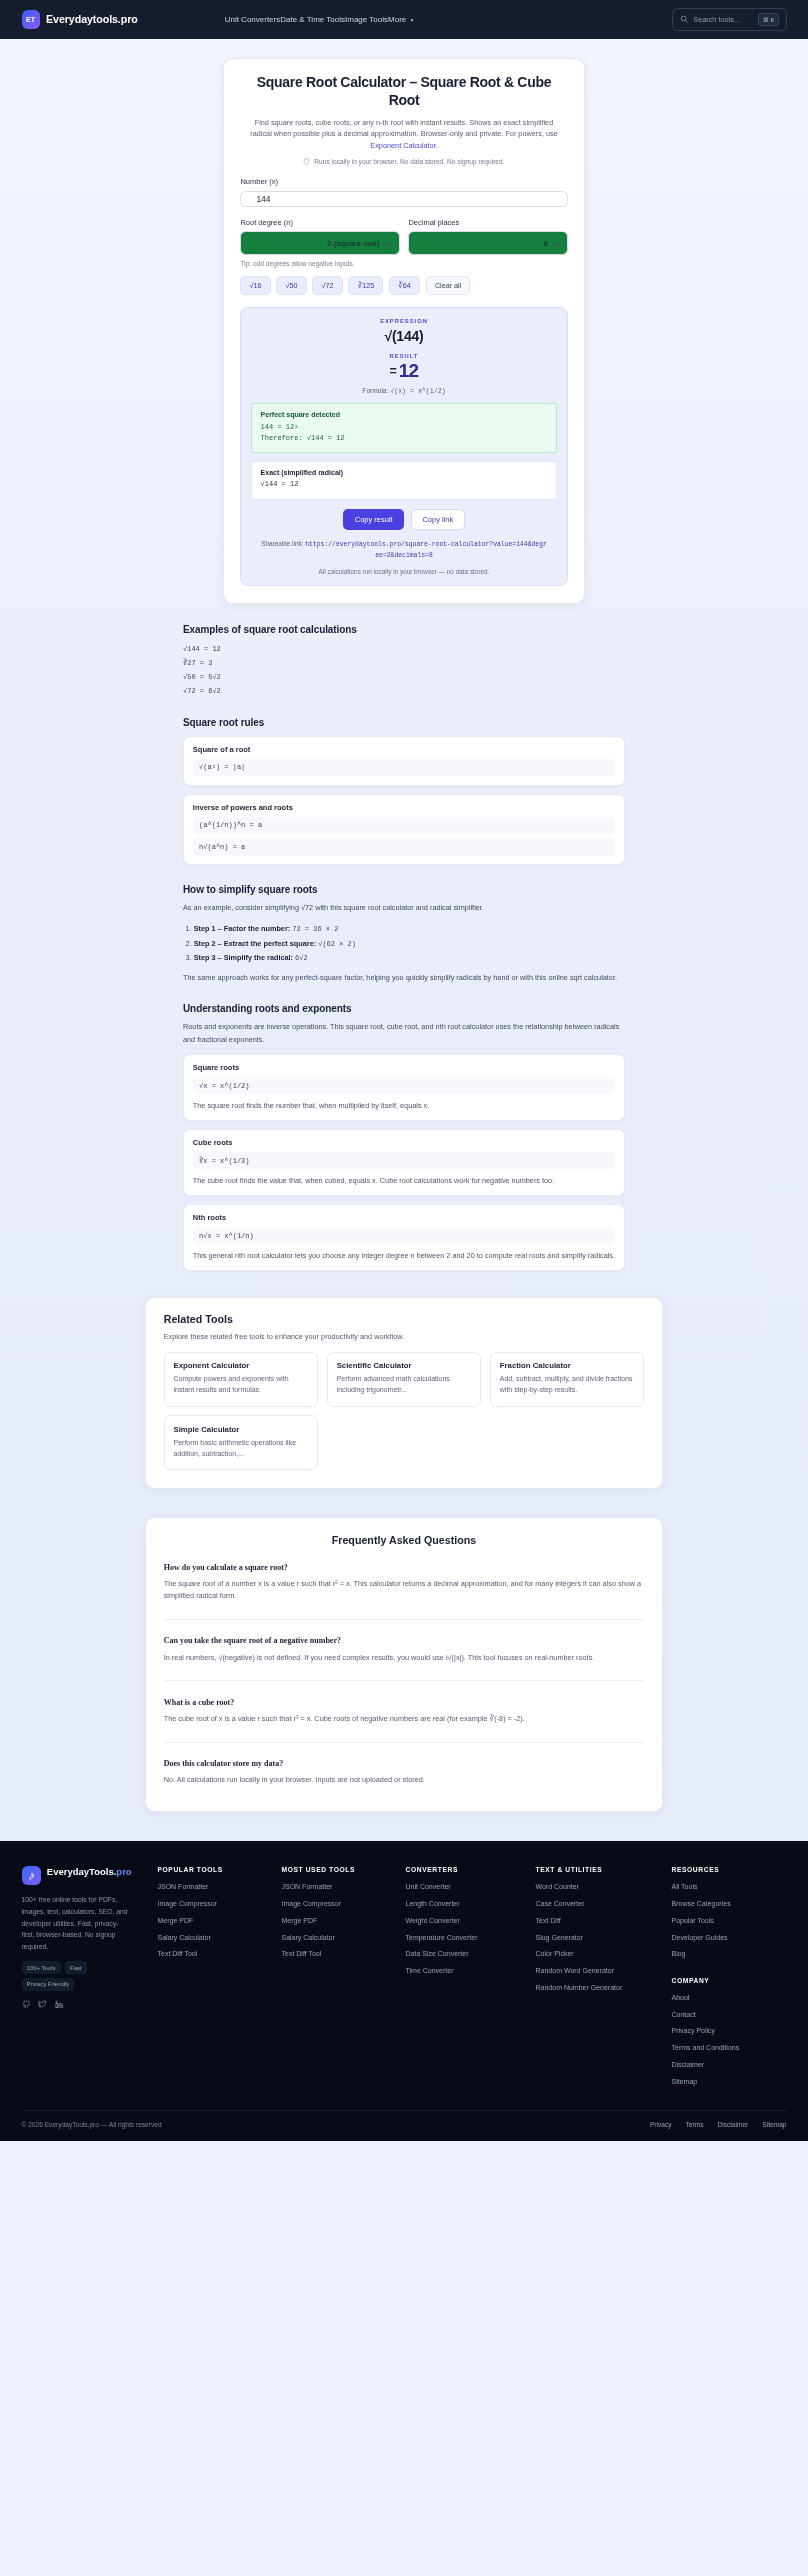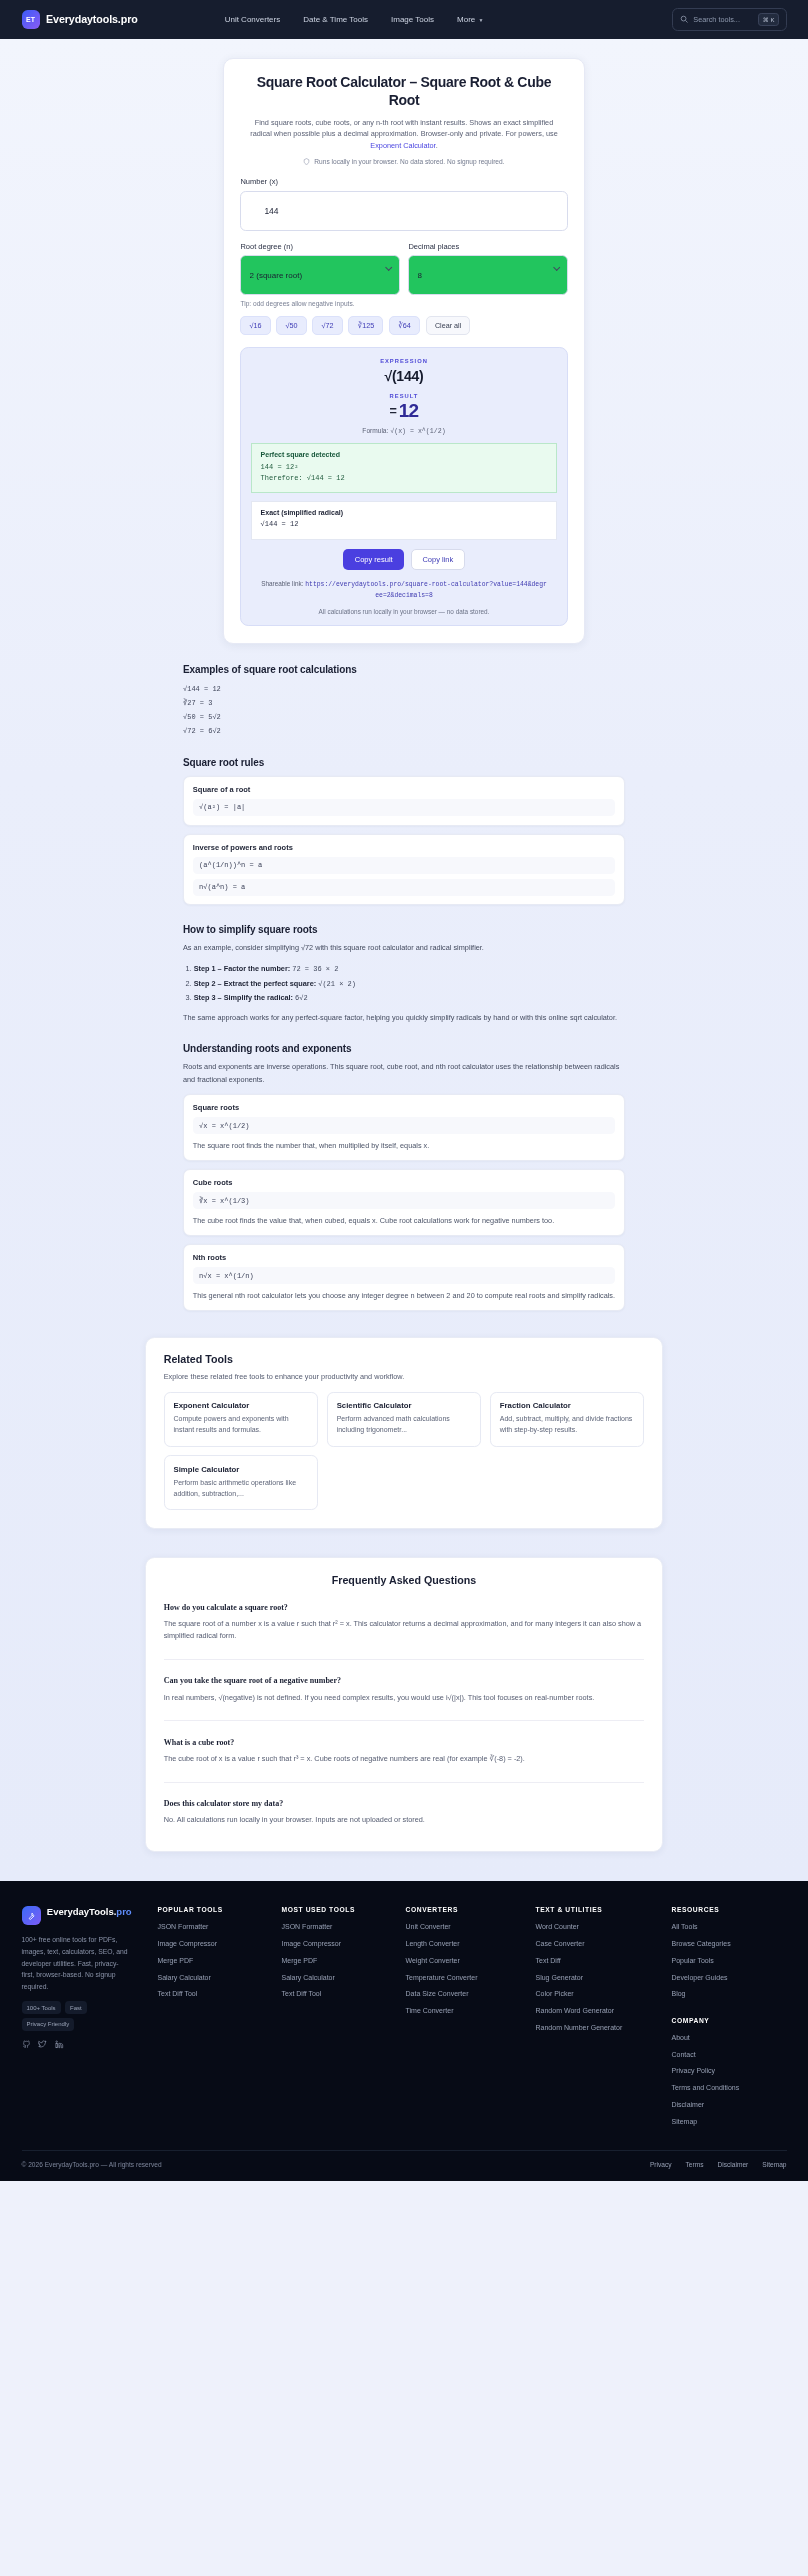--- a/index.html
+++ b/index.html
@@ -22,21 +22,21 @@
   }
   .brand { display: flex; align-items: center; gap: 6.3px; }
   .brand-logo {
     width: 18.3px; height: 18.3px; border-radius: 5.7px;
     background: linear-gradient(135deg, #3b5bf6 0%, #8b5cf6 100%);
     color: #fff; font-size: 7px; font-weight: bold;
     display: flex; align-items: center; justify-content: center;
     letter-spacing: 0.2px;
   }
   .brand-name { color: #fff; font-size: 10.7px; font-weight: bold; letter-spacing: -0.1px; }
-  .nav-links { display: flex; align-items: flex-end; gap: 23px; margin-left: 75px; padding-left: 12px; }
+  .nav-links { display: flex; align-items: flex-end; margin-left: 75px; padding-left: 12px; }
   .nav-link {
     color: #cdd4e2; font-size: 8px; text-decoration: none; white-space: nowrap;
     display: flex; align-items: center; gap: 3.2px;
   }
   .caret { font-size: 5px; opacity: .85; }
   .nav-search {
     margin-left: auto;
     display: flex; align-items: center; gap: 5px;
     border: 0.6px solid #333c52; border-radius: 5.7px;
     padding: 4.4px 6.3px 4.4px 7.6px; min-width: 115px;
@@ -73,32 +73,33 @@
   .calc-sub a { color: #4b46e0; text-decoration: none; }
   .privacy-line {
     display: flex; align-items: center; justify-content: center; gap: 3.8px;
     font-size: 6.6px; color: #737a8e; margin-top: 6.3px;
   }
   .shield { width: 7px; height: 7px; }
 
   .field-label { font-size: 7.5px; color: #2a3044; margin-bottom: 4.4px; display: block; }
   .field-group { margin-top: 12px; }
   .text-input {
-    width: 100%; height: 40px; border: 0.6px solid #d8dced; border-radius: 5.7px;
-    padding: 0 23px; font-size: 8.5px; color: #1b2033; background: #fff;
+    width: 100%; height: 16px; border: 0.6px solid #d8dced; border-radius: 5.7px;
+    padding: 0 15px; font-size: 8.5px; color: #1b2033; background: #fff;
     font-family: "Liberation Sans", sans-serif;
   }
   .two-col { display: flex; gap: 8.8px; margin-top: 11.4px; }
   .two-col > div { flex: 1; }
   .select-wrap { position: relative; }
   .select-wrap select {
-    width: 100%; height: 40px; border: 0.6px solid #d8dced; border-radius: 5.7px;
-    padding: 0 19px 0 8.2px; font-size: 8px; color: #1b2033; background: #22c55e;
+    width: 100%; height: 24px; border: 0.6px solid #d8dced; border-radius: 5.7px;
+    padding: 0 19px 0 8.2px; font-size: 8px; color: #1b2033; background: #15803d;
     appearance: none; -webkit-appearance: none;
     font-family: "Liberation Sans", sans-serif;
+    text-align: right;
   }
   .select-wrap::after {
     content: ""; position: absolute; right: 8.2px; top: 10px;
     width: 4.4px; height: 4.4px; border-right: 1px solid #414a60;
     border-bottom: 1px solid #414a60; transform: rotate(45deg);
     pointer-events: none;
   }
   .tip { font-size: 6.6px; color: #787f93; margin-top: 4.4px; }
 
   .chips { display: flex; gap: 5.7px; margin-top: 8.8px; flex-wrap: wrap; }
@@ -397,21 +398,21 @@
       <div class="section-gap">
         <div class="h2">How to simplify square roots</div>
         <div class="para">As an example, consider simplifying √72 with this square root calculator and radical simplifier.</div>
         <ol class="steps">
           <li>
             <b>Step 1 – Factor the number:</b>
             <span class="mono">72 = 36 × 2</span>
           </li>
           <li>
             <b>Step 2 – Extract the perfect square:</b>
-            <span class="mono">√(21 × 2)</span>
+            <span class="mono">√(62 × 2)</span>
           </li>
           <li>
             <b>Step 3 – Simplify the radical:</b>
             <span class="mono">6√2</span>
           </li>
         </ol>
         <div class="para">The same approach works for any perfect-square factor, helping you quickly simplify radicals by hand or with this online sqrt calculator.</div>
       </div>
 
       <div class="section-gap">

